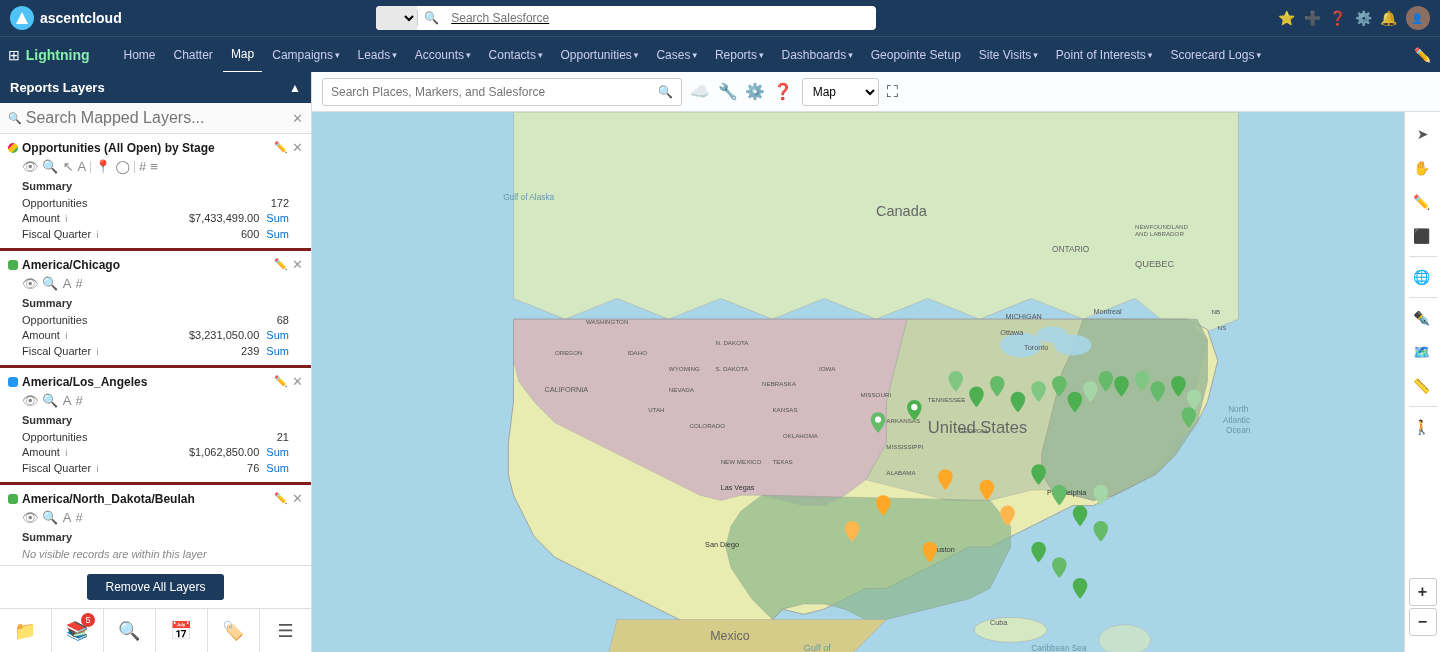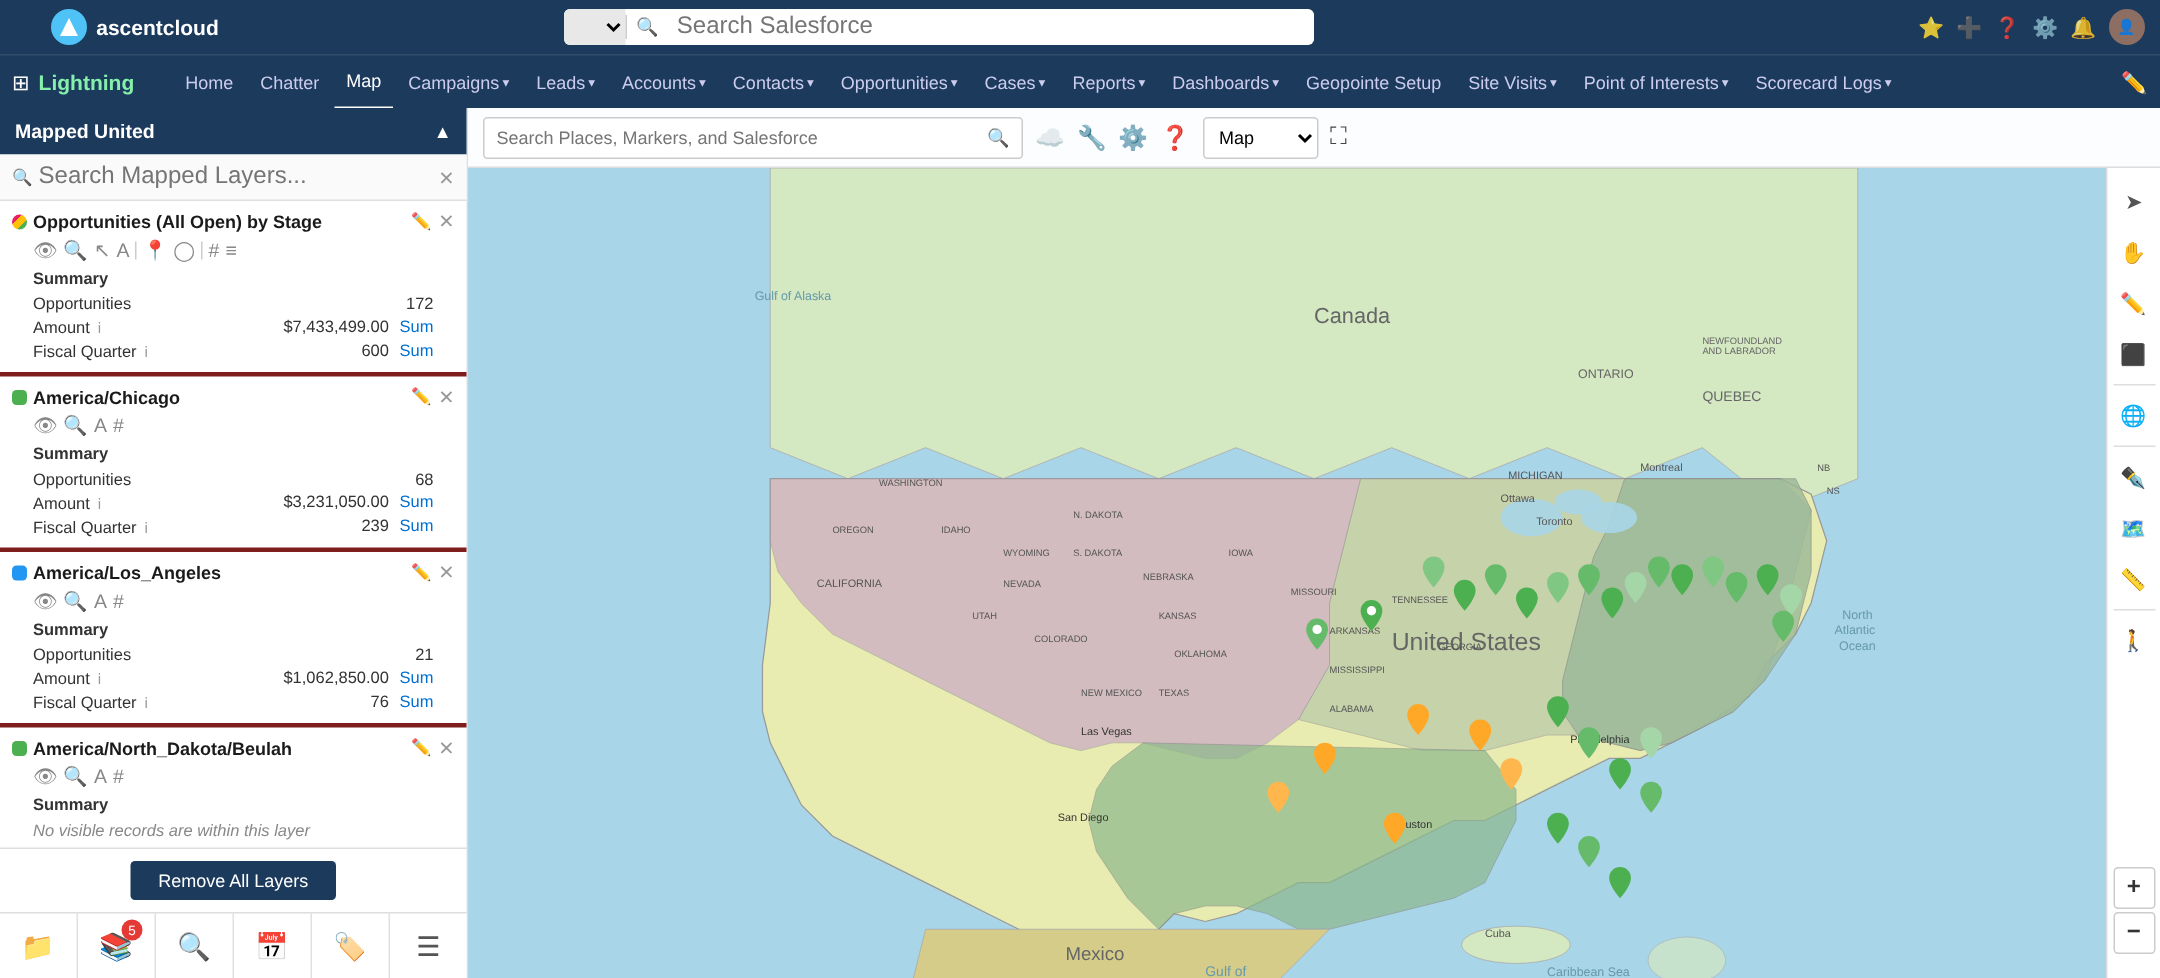--- a/index.html
+++ b/index.html
@@ -15,21 +15,20 @@
       gap: 10px;
     }
     .logo-area {
       display: flex;
       align-items: center;
       gap: 6px;
       color: white;
       font-size: 14px;
       font-weight: 600;
       min-width: 160px;
-      justify-content: center;
     }
     .logo-icon {
       width: 24px; height: 24px;
       background: #4fc3f7;
       border-radius: 50%;
       display: flex; align-items: center; justify-content: center;
       font-size: 10px; color: white; font-weight: bold;
     }
     .search-bar {
       flex: 1;
@@ -39,21 +38,21 @@
       border-radius: 4px;
       height: 24px;
       max-width: 500px;
       margin: 0 auto;
     }
     .search-bar select {
       border: none; background: #e8e8e8; height: 24px; font-size: 11px; padding: 11px 4px; border-radius: 4px 0 0 4px; outline: none;
     }
     .search-divider { width: 1px; height: 16px; background: #ccc; }
     .search-bar-icon { padding: 0 6px; color: #888; font-size: 12px; }
-    .search-bar input { border: none; outline: none; font-size: 16px; flex: 1; padding: 0 6px; }
+    .search-bar input { border: none; outline: none; font-size: 12px; flex: 1; padding: 0 6px; text-decoration: underline; }
     .top-bar-right {
       display: flex; align-items: center; gap: 8px; margin-left: auto;
     }
     .top-bar-icon {
       color: white; font-size: 14px; cursor: pointer; opacity: 0.85;
     }
     .avatar {
       width: 24px; height: 24px; border-radius: 50%; background: #8d6e63; display: flex; align-items: center; justify-content: center; color: white; font-size: 10px;
     }
 
@@ -420,21 +419,21 @@
   </div>
 
   <span class="nav-edit-icon">✏️</span>
 </div>
 
 <div class="main-content">
 
   <div class="left-panel">
 
     <div class="panel-header">
-      <span>Mapped United</span>
+      <span>Reports Layers</span>
       <span class="panel-chevron">▲</span>
     </div>
 
     <div class="panel-search">
       <span class="panel-search-icon">🔍</span>
       <input type="text" placeholder="Search Mapped Layers..." style="">
       <span class="panel-search-clear">✕</span>
     </div>
 
     <div class="layers-list">

